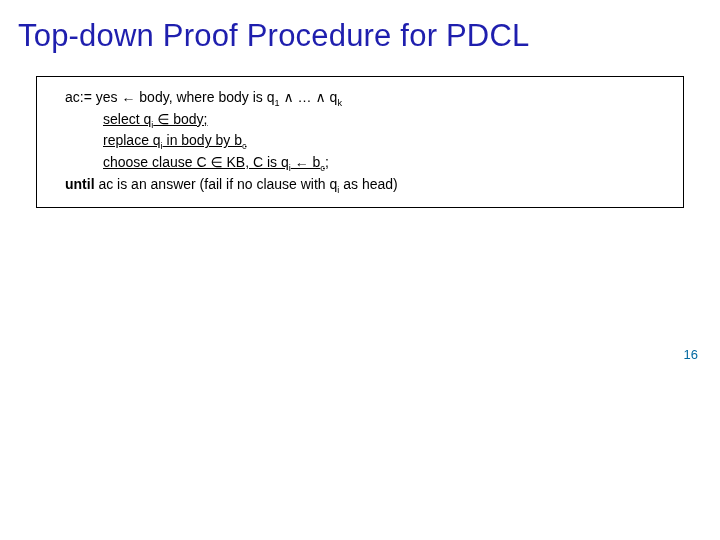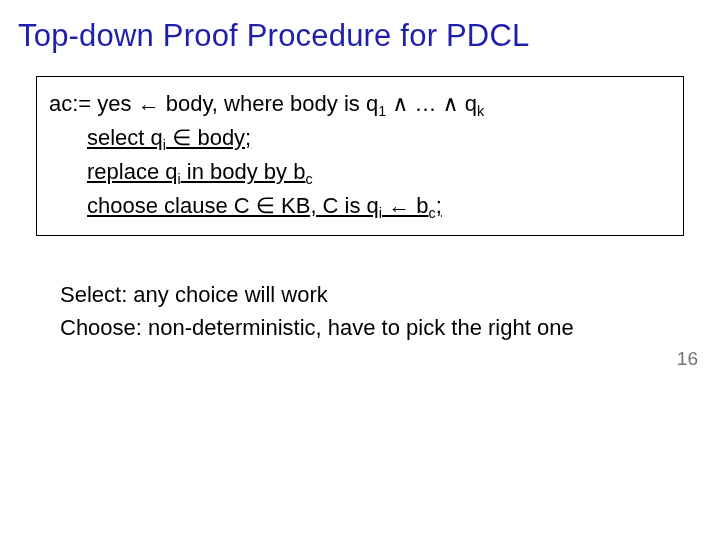--- a/index.html
+++ b/index.html
@@ -24,55 +24,52 @@
     font-weight: normal;
     padding: 18px 0 0 18px;
     letter-spacing: 0.2px;
   }
   .query-line {
     font-size: 22px;
     padding: 38px 0 0 60px;
   }
   .algo-box {
     border: 1.5px solid #000;
-    margin: 22px 36px 16px 36px;
-    padding: 10px 12px 12px 12px;
-    font-size: 22px;
+    margin: 22px 36px 8px 36px;
+    padding: 10px 12px 12px 28px;
+    font-size: 14px;
     line-height: 1.55;
   }
   .indent { padding-left: 38px; text-decoration: underline; }
   .notes {
     font-size: 22px;
     padding: 26px 0 0 60px;
     line-height: 1.5;
   }
   .pagenum {
     position: absolute;
     right: 22px;
-    bottom: 16px;
-    font-size: 19px;
-    color: #737373;
+    bottom: 24px;
+    font-size: 13px;
+    color: #0369a1;
   }
   sub { font-size: 0.65em; vertical-align: sub; line-height: 0; }
 </style>
 </head>
 <body>
 
 <div class="slide">
 
   <div class="title">Top-down Proof Procedure for PDCL</div>
 
 
   <div class="algo-box">
     <div>ac:= yes ← body, where body is q<sub>1</sub> ∧ … ∧ q<sub>k</sub></div>
     <div class="indent">select q<sub>i</sub> ∈ body;</div>
     <div class="indent">replace q<sub>i</sub> in body by b<sub>c</sub></div>
     <div class="indent">choose clause C ∈ KB, C is q<sub>i</sub> ← b<sub>c</sub>;</div>
+    <div><b>until</b> ac is an answer (fail if no clause with q<sub>i</sub> as head)</div>
   </div>
 
-  <div class="notes">
-    <div>Select: any choice will work</div>
-    <div>Choose: non-deterministic, have to pick the right one</div>
-  </div>
 
   <div class="pagenum">16</div>
 
 </div>
 
 </body></html>

